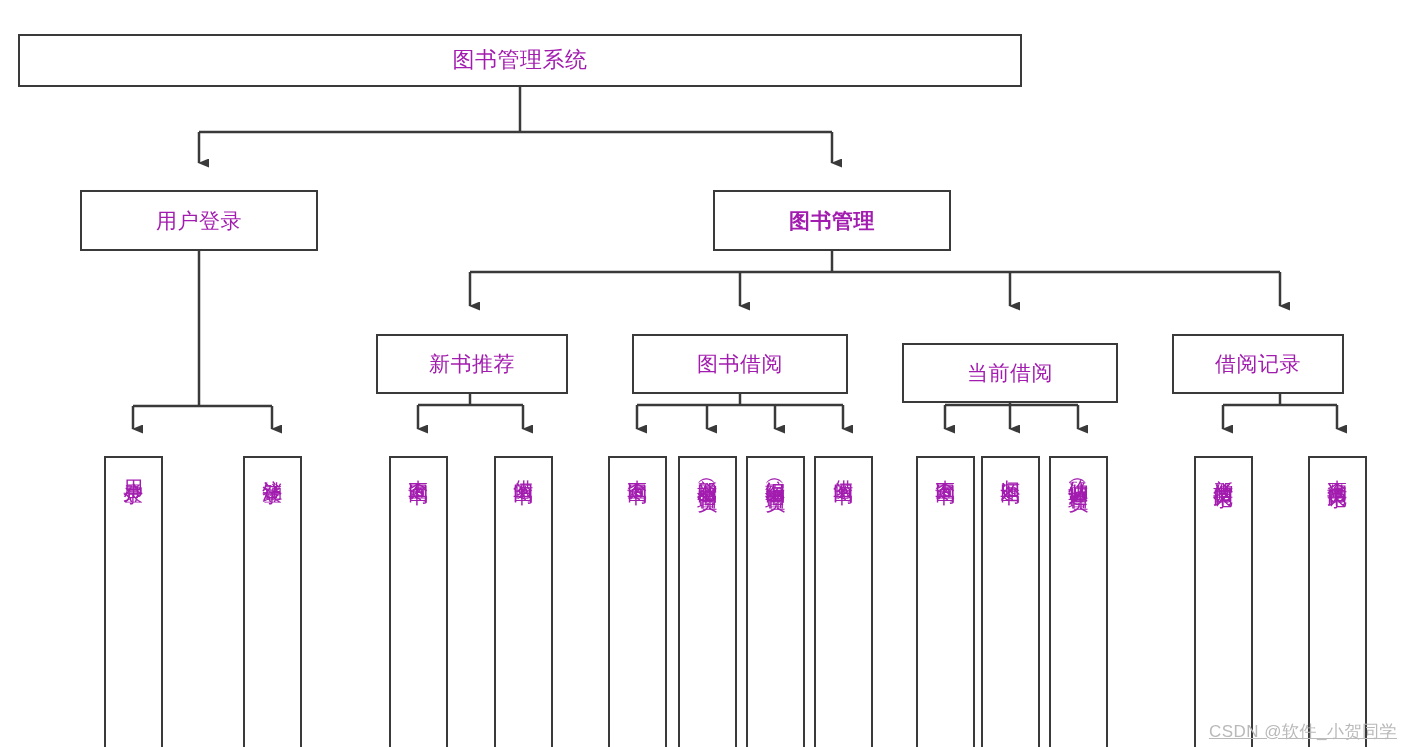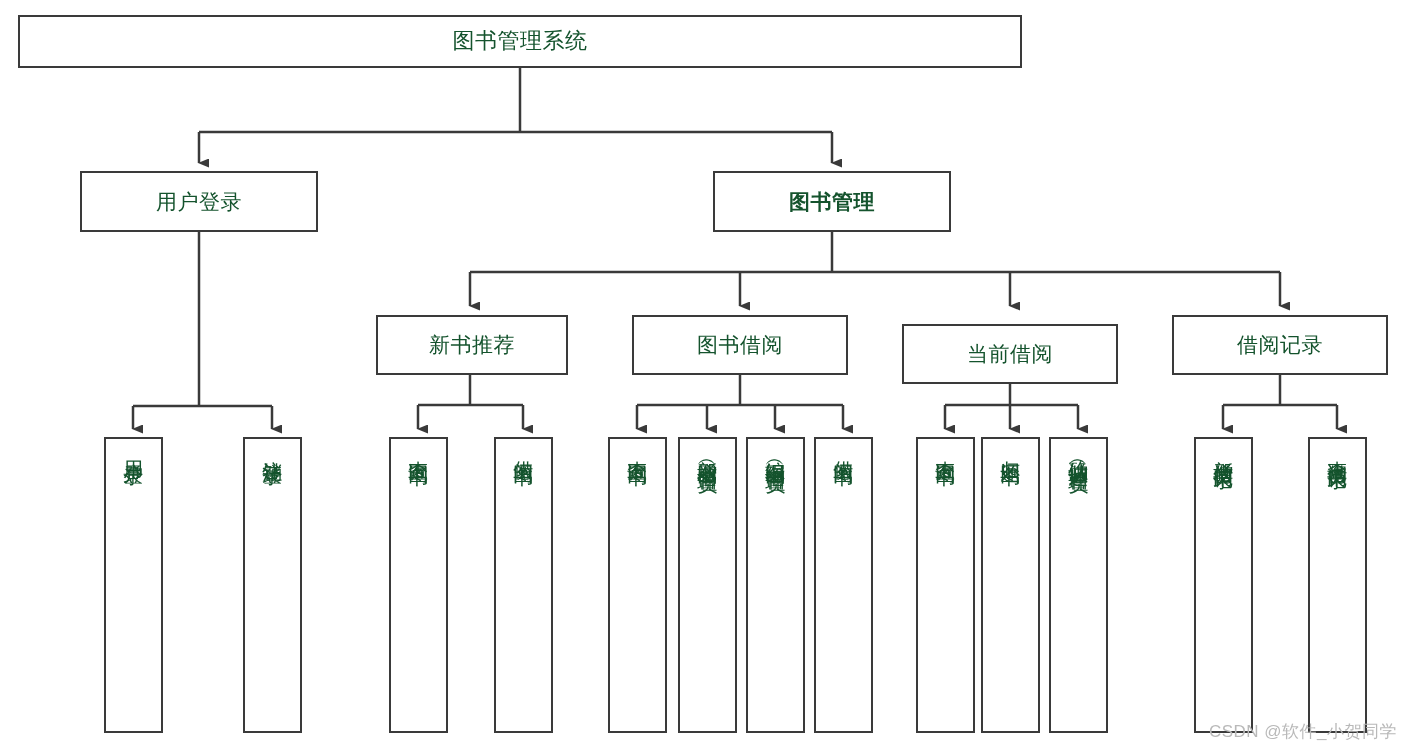--- a/index.html
+++ b/index.html
@@ -27,21 +27,22 @@
     pointer-events: none;
   }
   .node {
     position: absolute;
     box-sizing: border-box;
     border: 2px solid #3a3a3a;
     background: #ffffff;
     display: flex;
     align-items: center;
     justify-content: center;
-    color: #14532d;
+    color: #a21caf;
+    margin-top: 19px;
   }
   .node-label {
     display: block;
     text-align: center;
     letter-spacing: 0.5px;
   }
   
   .node.horizontal .node-label {
     font-size: 21px;
     line-height: 1.2;
@@ -66,20 +67,21 @@
   }
   #watermark {
     position: absolute;
     right: 8px;
     bottom: 4px;
     font-size: 17px;
     color: #b9b9b9;
     white-space: nowrap;
     letter-spacing: 0.5px;
     pointer-events: none;
+    text-decoration: underline;
   }
 </style>
 </head>
 <body>
 
 <div id="diagram-root">
 
   <svg id="connector-layer" viewBox="0 0 1405 747" xmlns="http://www.w3.org/2000/svg">
     <defs>
       <marker id="arrowhead" markerWidth="9" markerHeight="11" refX="4.5" refY="10" orient="auto" markerUnits="userSpaceOnUse">
@@ -144,21 +146,21 @@
 
   <div class="node horizontal" style="left:376px; top:315px; width:192px; height:60px;">
     <span class="node-label">新书推荐</span>
   </div>
   <div class="node horizontal" style="left:632px; top:315px; width:216px; height:60px;align-items:center;">
     <span class="node-label">图书借阅</span>
   </div>
   <div class="node horizontal" style="left:902px; top:324px; width:216px; height:60px;">
     <span class="node-label">当前借阅</span>
   </div>
-  <div class="node horizontal" style="left:1172px; top:315px; width:216px; height:60px;">
+  <div class="node horizontal" style="left:1172px; top:315px; width:172px; height:60px;">
     <span class="node-label">借阅记录</span>
   </div>
 
   <div class="node vertical" style="left:104px; top:437px; width:59px; height:296px;">
     <span class="node-label">用户登录</span>
   </div>
   <div class="node vertical" style="left:243px; top:437px; width:59px; height:296px;">
     <span class="node-label">注销登录</span>
   </div>
 

